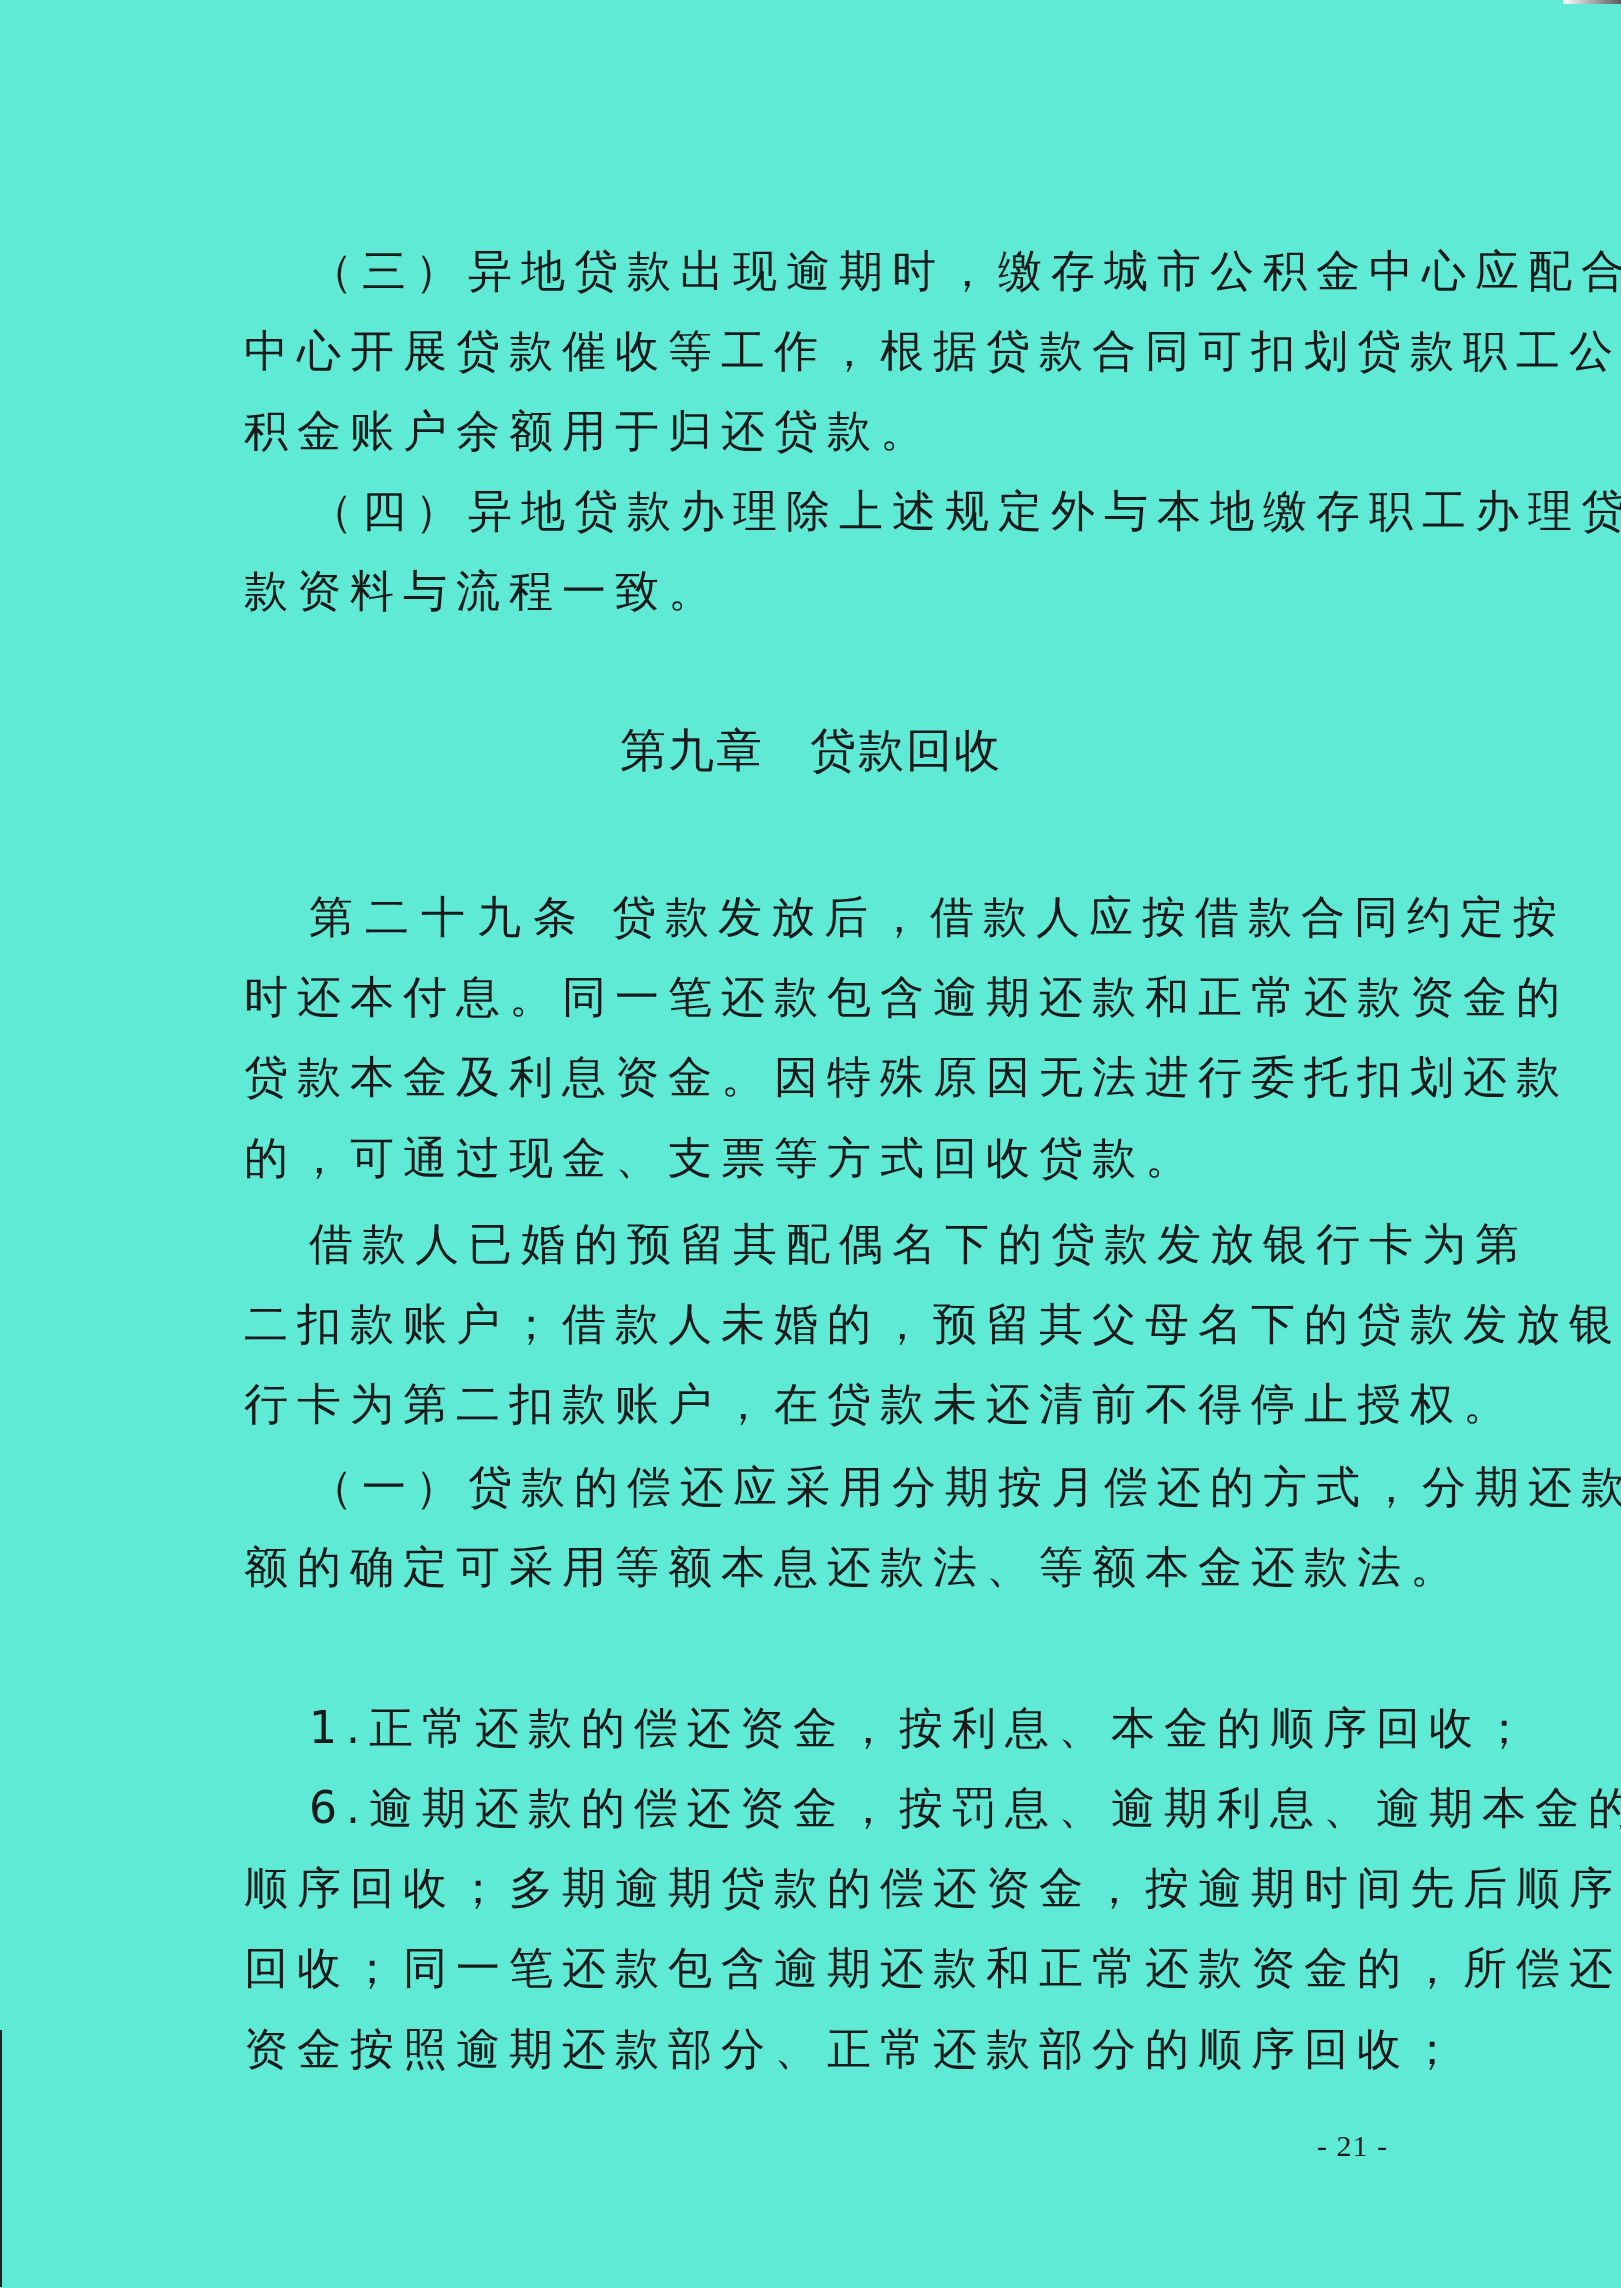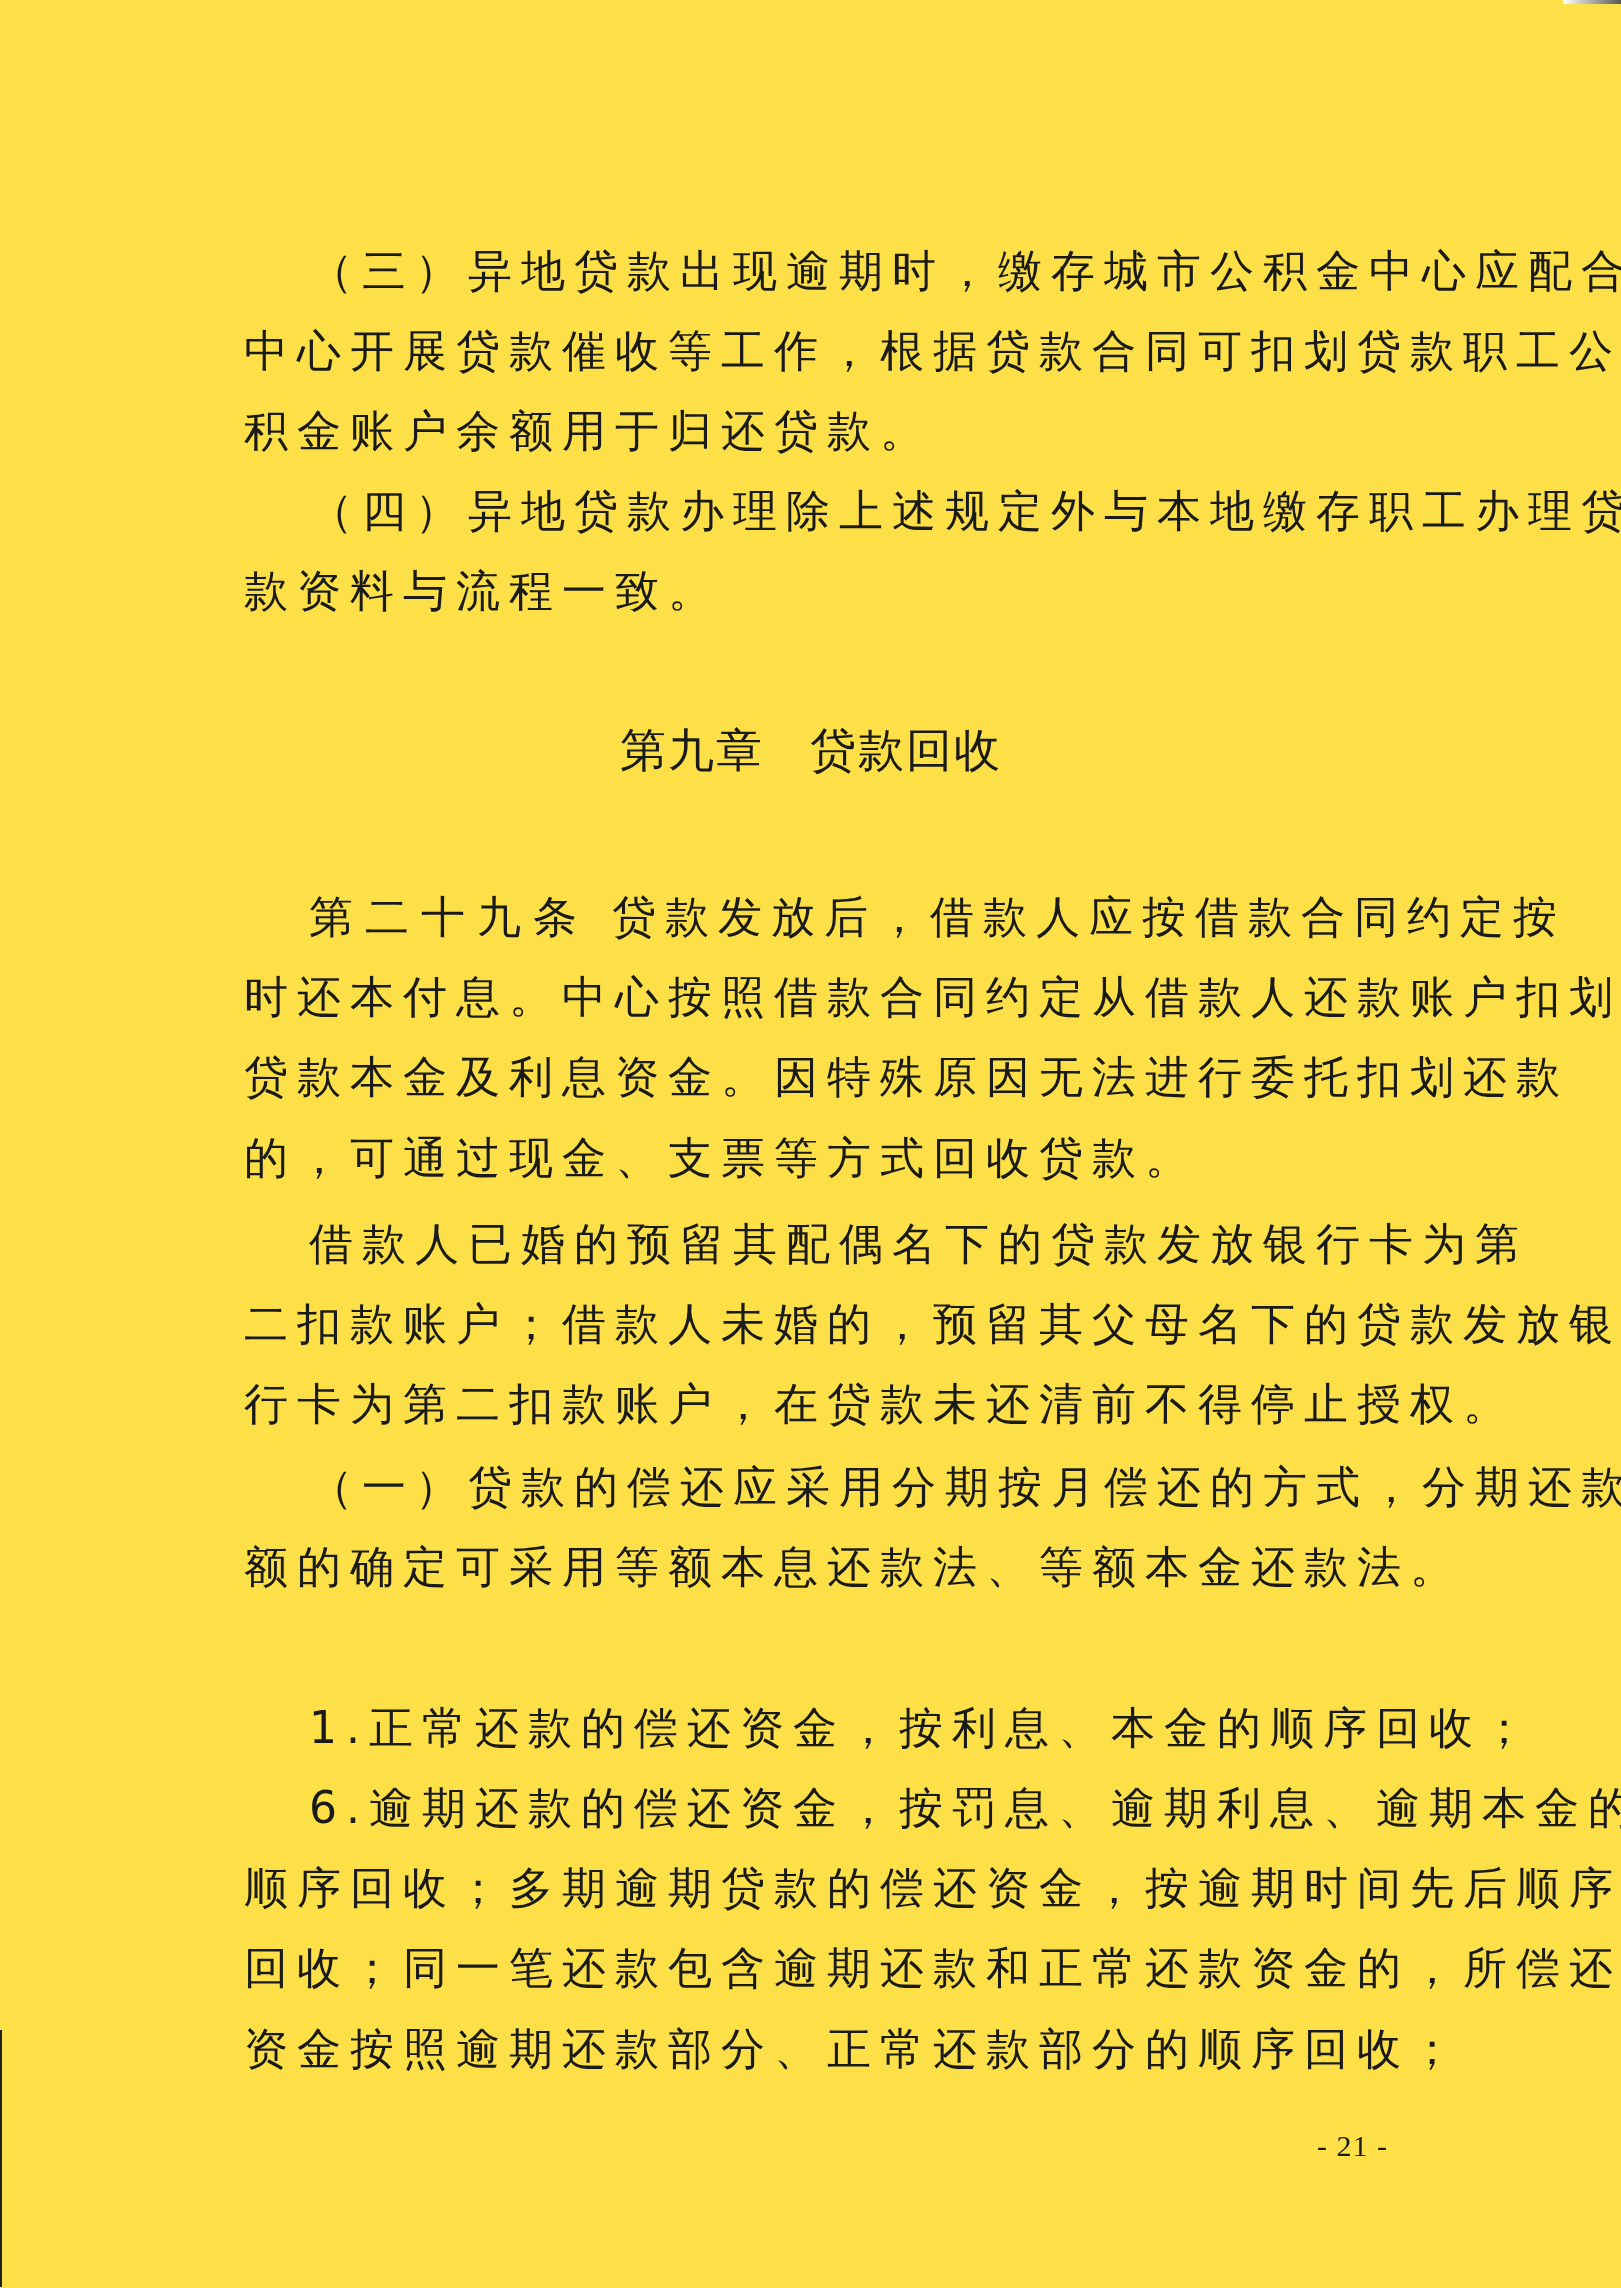--- a/index.html
+++ b/index.html
@@ -1,18 +1,18 @@
 <!DOCTYPE html>
 <html><head>
 <meta charset="utf-8">
 <style>
   html, body { margin: 0; padding: 0; background: #ffffff; }
   body { width: 1622px; height: 2289px; position: relative; overflow: hidden;
          font-family: "DejaVu Sans", sans-serif; color: #1a1a1a; }
-  .page { position: absolute; left: 0; top: 0; width: 1622px; height: 2289px; background: #fde047; }
+  .page { position: absolute; left: 0; top: 0; width: 1622px; height: 2289px; background: #5eead4; }
   .line { position: absolute; left: 244px; width: 1139px; font-size: 44px; line-height: 55px;
           letter-spacing: 9px; white-space: nowrap; font-family: "DejaVu Sans", sans-serif; }
   .indent { left: 309px; width: 1073px; }
   .heading { position: absolute; top: 721px; left: 0; width: 1622px; text-align: center;
              font-size: 46px; font-weight: normal; letter-spacing: 2px; line-height: 59px; }
   .heading .gap { display: inline-block; width: 46px; }
   .art { font-weight: normal; letter-spacing: 12px; }
   .pagenum { position: absolute; top: 2129px; left: 1317px; font-family: "Liberation Serif", serif;
              font-size: 30px; letter-spacing: 1px; }
   .edge-mark-top { position: absolute; top: 0; right: 0; width: 59px; height: 4px;
@@ -34,21 +34,21 @@
   <div class="line" style="top:563px">款资料与流程一致。</div>
 
   <div class="heading">
     <span>第九章</span><span class="gap"></span><span>贷款回收</span>
   </div>
 
   <div class="line indent" style="top:889px">
     <span class="art">第二十九条</span>
     <span>贷款发放后，借款人应按借款合同约定按</span>
   </div>
-  <div class="line" style="top:969px">时还本付息。中心按照借款合同约定从借款人还款账户扣划</div>
+  <div class="line" style="top:969px">时还本付息。同一笔还款包含逾期还款和正常还款资金的</div>
   <div class="line" style="top:1049px">贷款本金及利息资金。因特殊原因无法进行委托扣划还款</div>
   <div class="line" style="top:1130px">的，可通过现金、支票等方式回收贷款。</div>
 
   <div class="line indent" style="top:1216px">借款人已婚的预留其配偶名下的贷款发放银行卡为第</div>
   <div class="line" style="top:1296px">二扣款账户；借款人未婚的，预留其父母名下的贷款发放银</div>
   <div class="line" style="top:1376px">行卡为第二扣款账户，在贷款未还清前不得停止授权。</div>
 
   <div class="line indent" style="top:1459px">（一）贷款的偿还应采用分期按月偿还的方式，分期还款</div>
   <div class="line" style="top:1539px">额的确定可采用等额本息还款法、等额本金还款法。</div>
 

